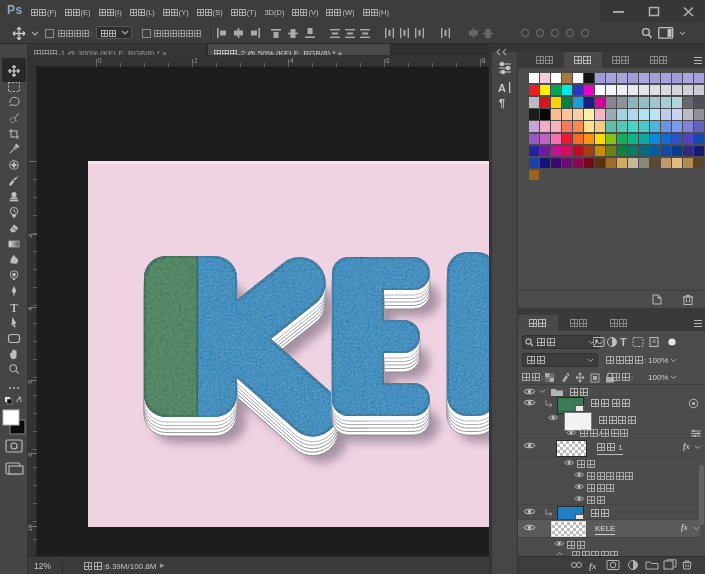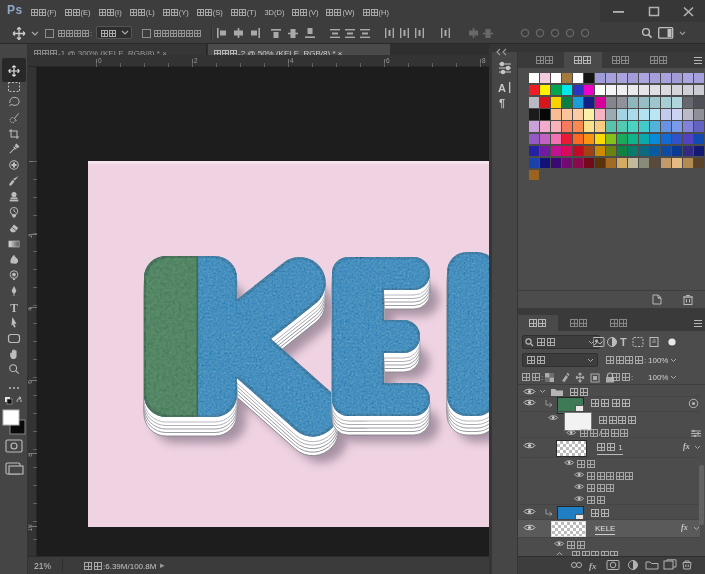--- a/index.html
+++ b/index.html
@@ -389,21 +389,21 @@
     <use href="#gL" fill="#ffffff" stroke="#b0b0b8" stroke-width="0.9" transform="translate(0,5)"></use>
     <use href="#gL" fill="#134f83"></use>
     <g filter="url(#er)">
         <use href="#gL" fill="#1a74bd"></use>
       </g>
     <use href="#gL" filter="url(#spk)" opacity="0.34"></use>
     <use href="#gL" filter="url(#spkd)" opacity="0.6"></use>
   </g>
 </svg>
 <div class="abs" style="left:28px;top:556px;width:461px;height:18px;background:#3b3b3b;border-top:1px solid #2b2b2b;box-sizing:border-box;"></div>
-<div class="abs txt" style="left:34px;top:561px;font-size:8.5px;color:#c4c4c4;">21%</div>
+<div class="abs txt" style="left:34px;top:561px;font-size:8.5px;color:#c4c4c4;">12%</div>
 <div class="abs" style="left:62px;top:558px;width:1px;height:14px;background:#2e2e2e;"></div>
 <div class="abs txt" style="left:84px;top:561px;font-size:8.5px;color:#c4c4c4;"><i style="display:inline-block;width:8px;height:8px;margin-right:1.5px;vertical-align:middle;margin-top:-1px;background:linear-gradient(#c4c4c4,#c4c4c4) 0 0/100% 1px,linear-gradient(#c4c4c4,#c4c4c4) 0 50%/100% 1px,linear-gradient(#c4c4c4,#c4c4c4) 0 100%/100% 1px,linear-gradient(#c4c4c4,#c4c4c4) 0 0/1px 100%,linear-gradient(#c4c4c4,#c4c4c4) 50% 0/1px 100%,linear-gradient(#c4c4c4,#c4c4c4) 100% 0/1px 100%;background-repeat:no-repeat;opacity:0.8;"></i><i style="display:inline-block;width:8px;height:8px;margin-right:1.5px;vertical-align:middle;margin-top:-1px;background:linear-gradient(#c4c4c4,#c4c4c4) 0 0/100% 1px,linear-gradient(#c4c4c4,#c4c4c4) 0 50%/100% 1px,linear-gradient(#c4c4c4,#c4c4c4) 0 100%/100% 1px,linear-gradient(#c4c4c4,#c4c4c4) 0 0/1px 100%,linear-gradient(#c4c4c4,#c4c4c4) 50% 0/1px 100%,linear-gradient(#c4c4c4,#c4c4c4) 100% 0/1px 100%;background-repeat:no-repeat;opacity:0.8;"></i><span style="font-size:8px;">:6.39M/100.8M</span></div>
 <div class="abs txt" style="left:160px;top:560px;font-size:9px;color:#9a9a9a;">▸</div>
 <div class="abs" style="left:489px;top:44px;width:216px;height:530px;background:#353535;"></div>
 <div class="abs" style="left:492px;top:52px;width:25px;height:522px;background:#464646;"></div>
 <svg class="abs" style="left:492px;top:44px;" width="25" height="90" viewBox="0 0 25 90">
     <path d="M8 5 l-3 3 l3 3 M14 5 l-3 3 l3 3" stroke="#9a9a9a" stroke-width="1.2" fill="none"></path>
     <g stroke="#c6c6c6" stroke-width="1.2">
       <path d="M7 20 H19 M7 24 H19 M7 28 H19"></path>
       <circle cx="10" cy="20" r="1.6" fill="#c6c6c6"></circle>

